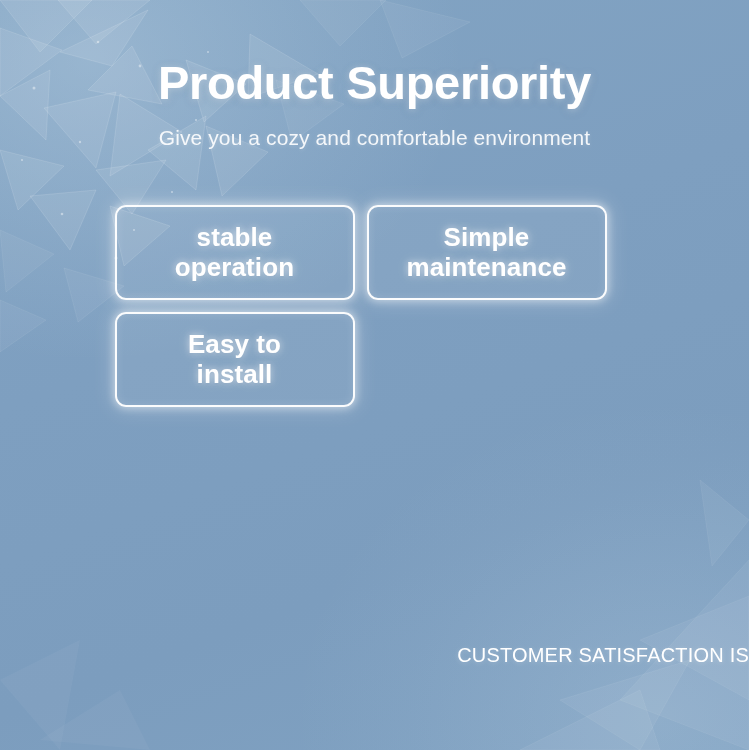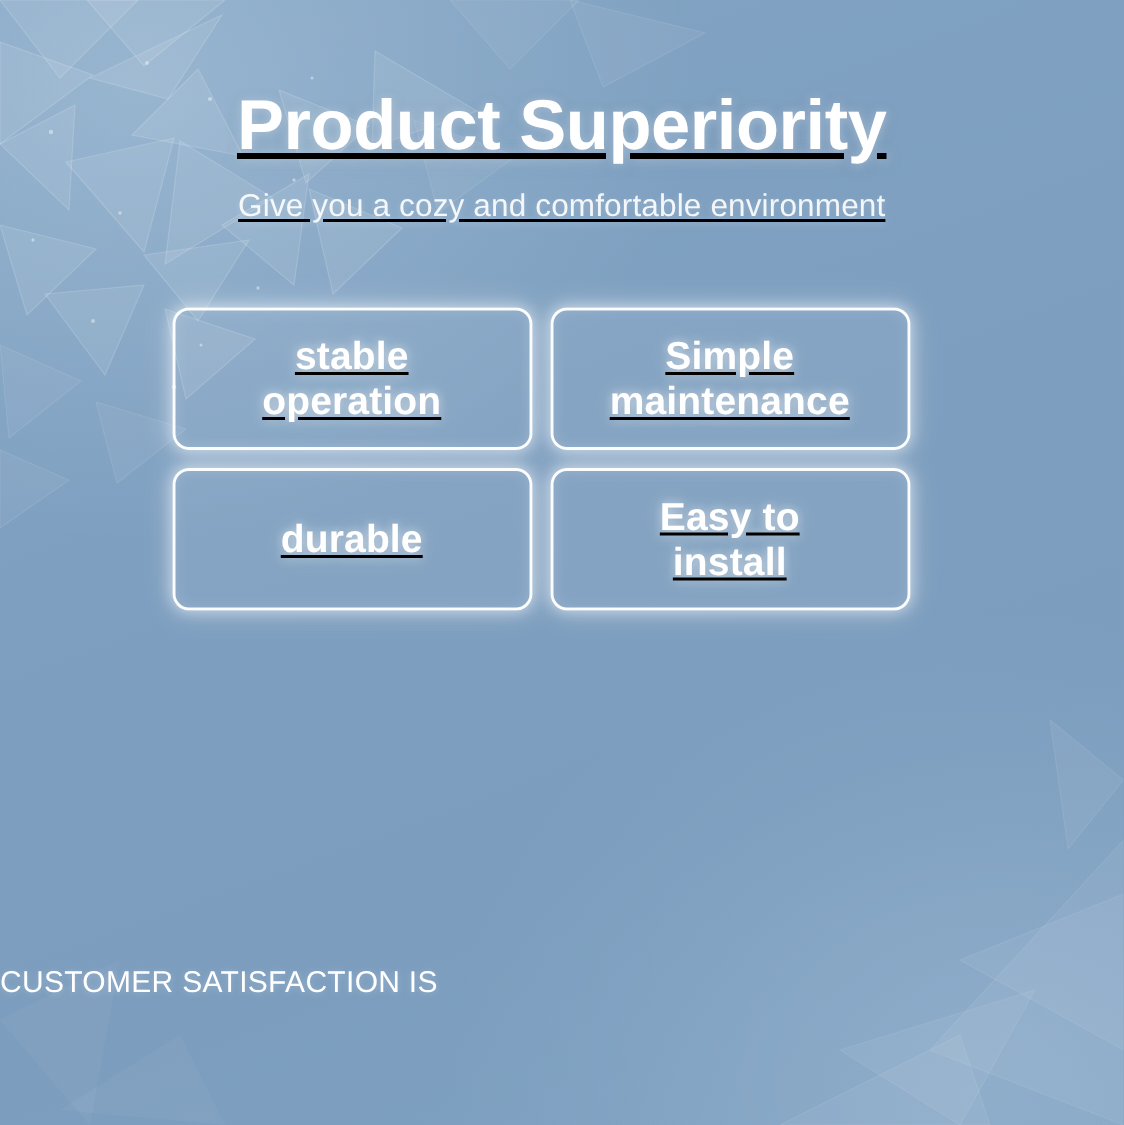--- a/index.html
+++ b/index.html
@@ -16,21 +16,20 @@
 
   #poster {
     position: relative;
     width: 749px;
     height: 750px;
     background:
       radial-gradient(ellipse 520px 420px at 12% 8%, rgba(205,224,238,0.30) 0%, rgba(205,224,238,0.10) 45%, rgba(205,224,238,0) 72%),
       radial-gradient(ellipse 460px 400px at 88% 96%, rgba(198,218,234,0.22) 0%, rgba(198,218,234,0.05) 55%, rgba(198,218,234,0) 80%),
       linear-gradient(160deg, #82a4c3 0%, #7e9fc0 40%, #7c9dbe 70%, #80a2c2 100%);
     overflow: hidden;
-    text-decoration: underline;
   }
 
   #bg-polygons {
     position: absolute;
     left: 0; top: 0;
     width: 749px;
     height: 750px;
     pointer-events: none;
   }
 
@@ -105,21 +104,21 @@
       0 0 14px rgba(255,255,255,0.30),
       0 1px 3px rgba(95,130,160,0.35);
   }
 
   
   .footer {
     position: absolute;
     left: 0;
     right: 0;
     top: 640px;
-    text-align: left;
+    text-align: right;
   }
   .footer-line {
     font-size: 20px;
     font-weight: normal;
     color: #ffffff;
     line-height: 1.52;
     letter-spacing: 0.2px;
     text-shadow: 0 1px 5px rgba(255,255,255,0.25);
   }
 </style>
@@ -195,23 +194,20 @@
         <span class="feature-label">stable
 operation</span>
       </div>
 
 
       <div class="feature-card">
         <span class="feature-label">Simple
 maintenance</span>
       </div>
 
-      <div class="feature-card">
-        <span class="feature-label">durable</span>
-      </div>
 
       <div class="feature-card">
         <span class="feature-label">Easy to
 install</span>
       </div>
 
 
     </div>
 
     <div class="footer">

